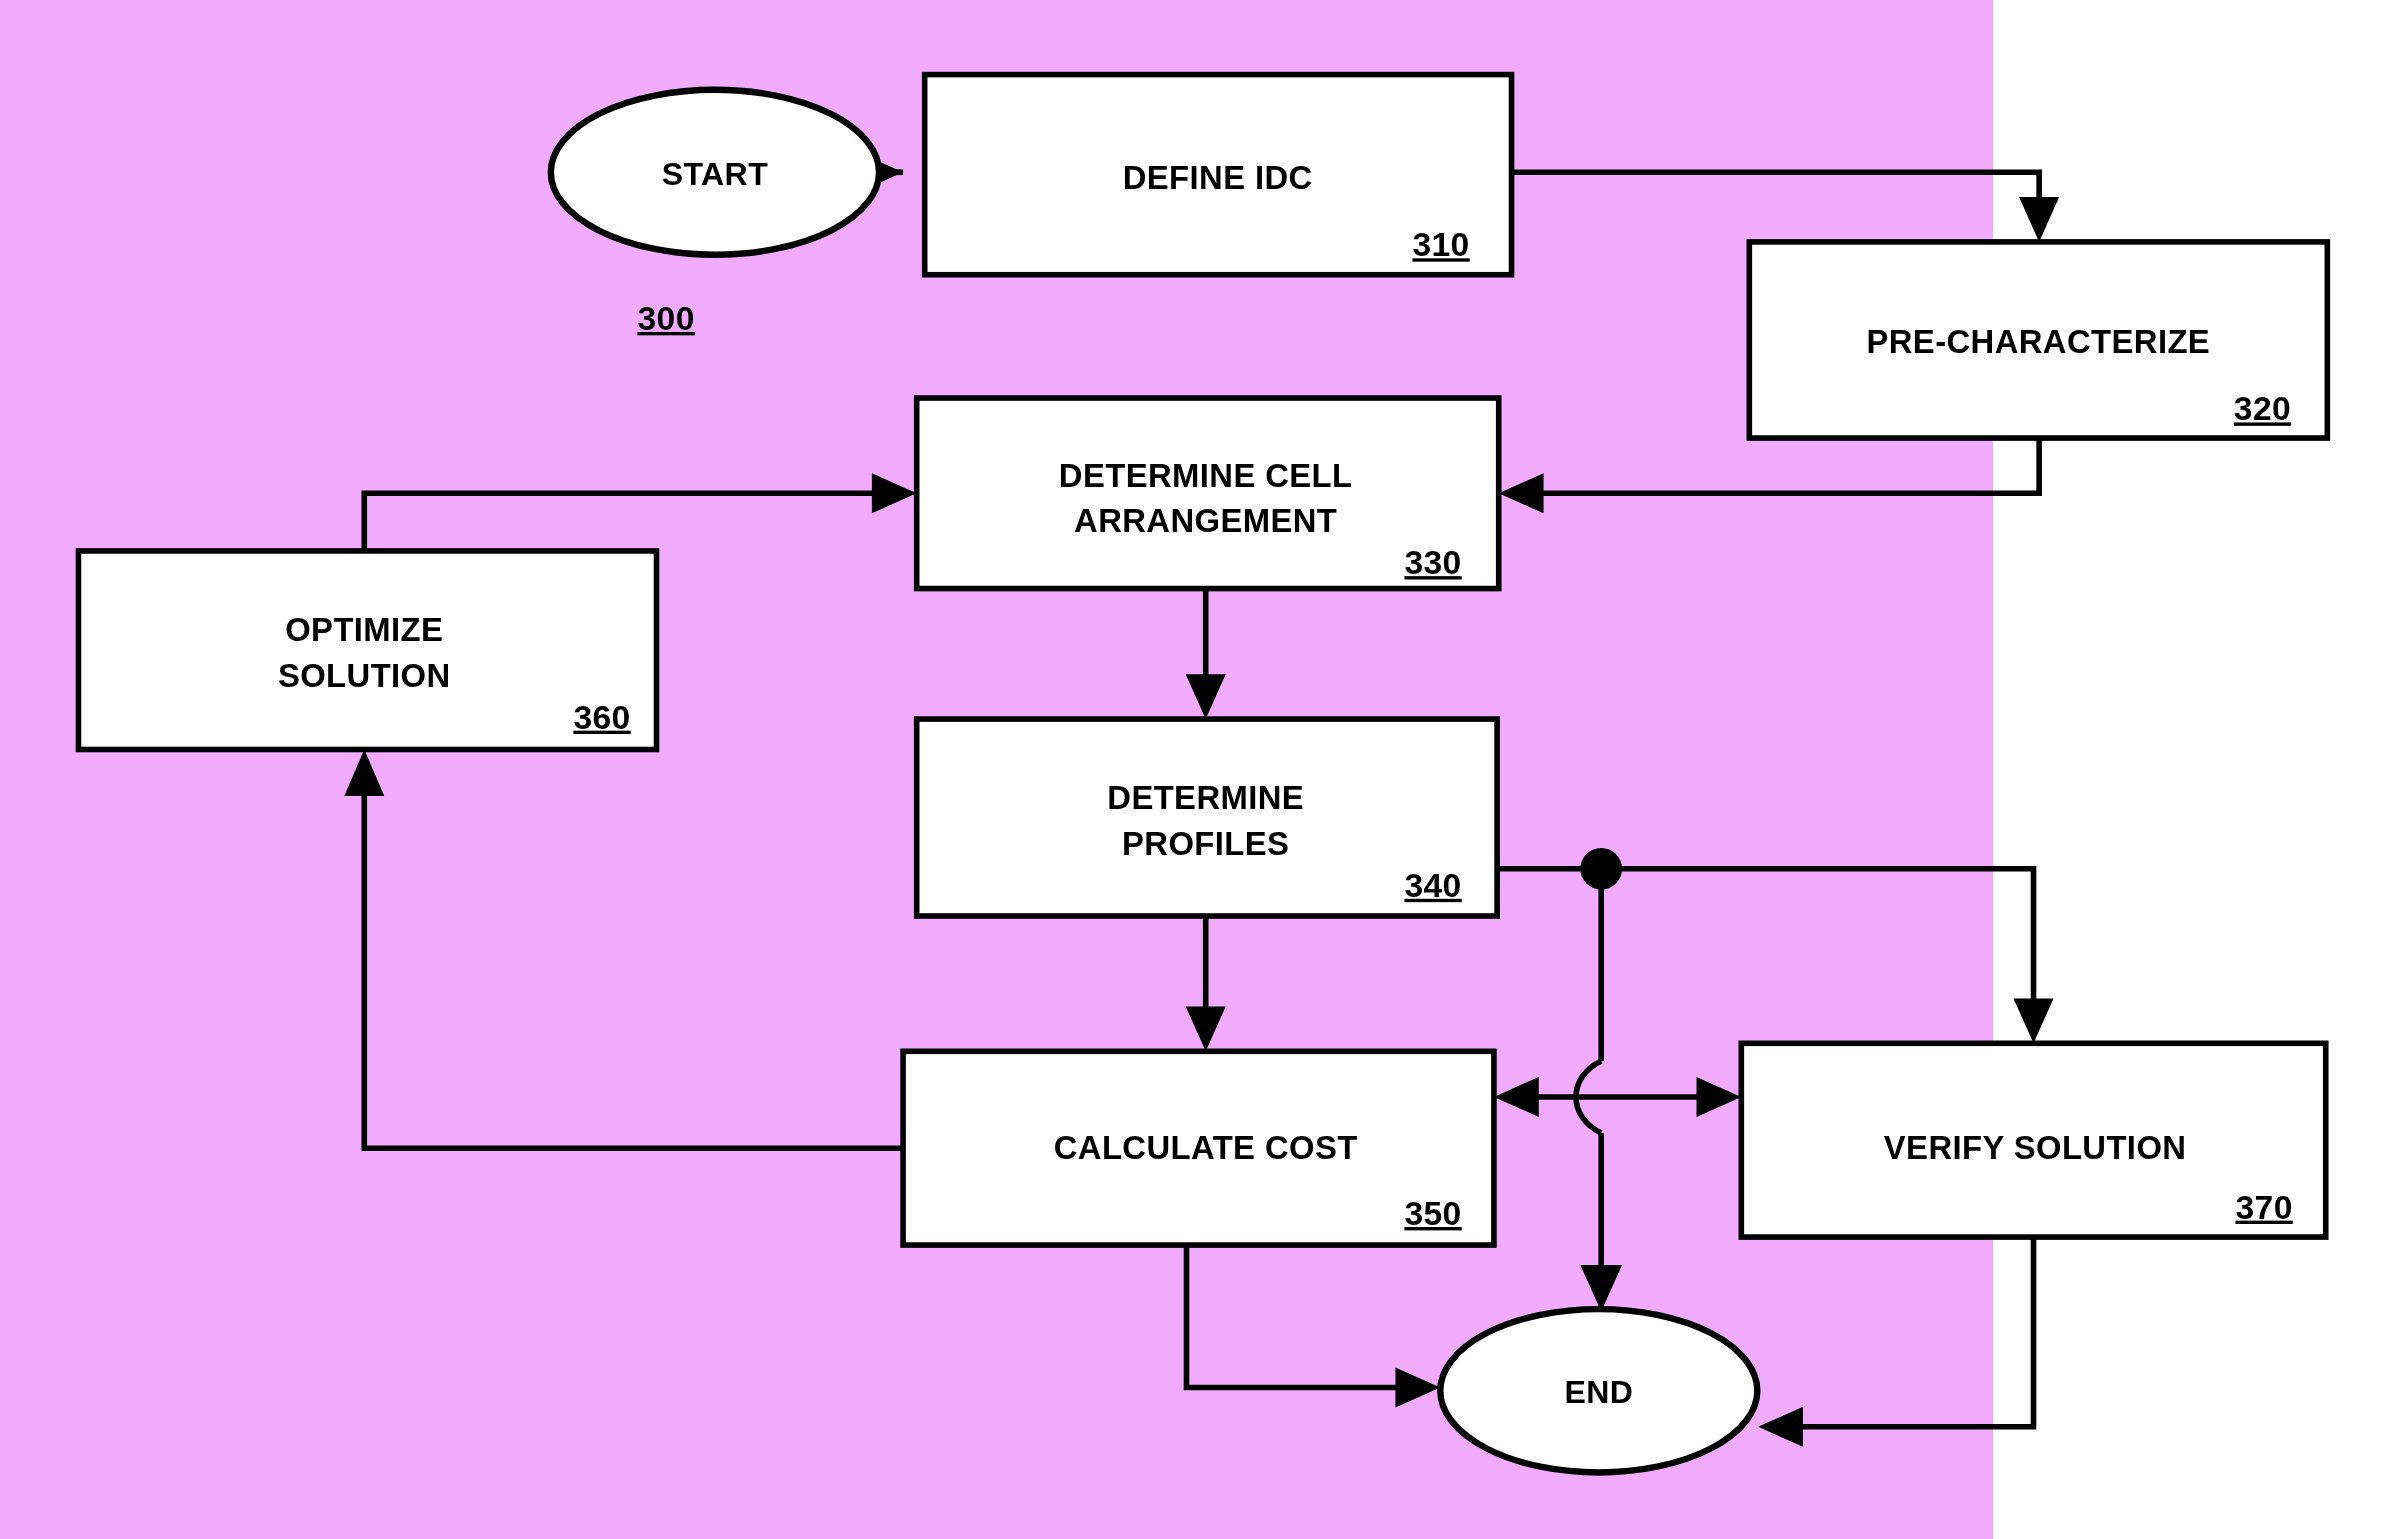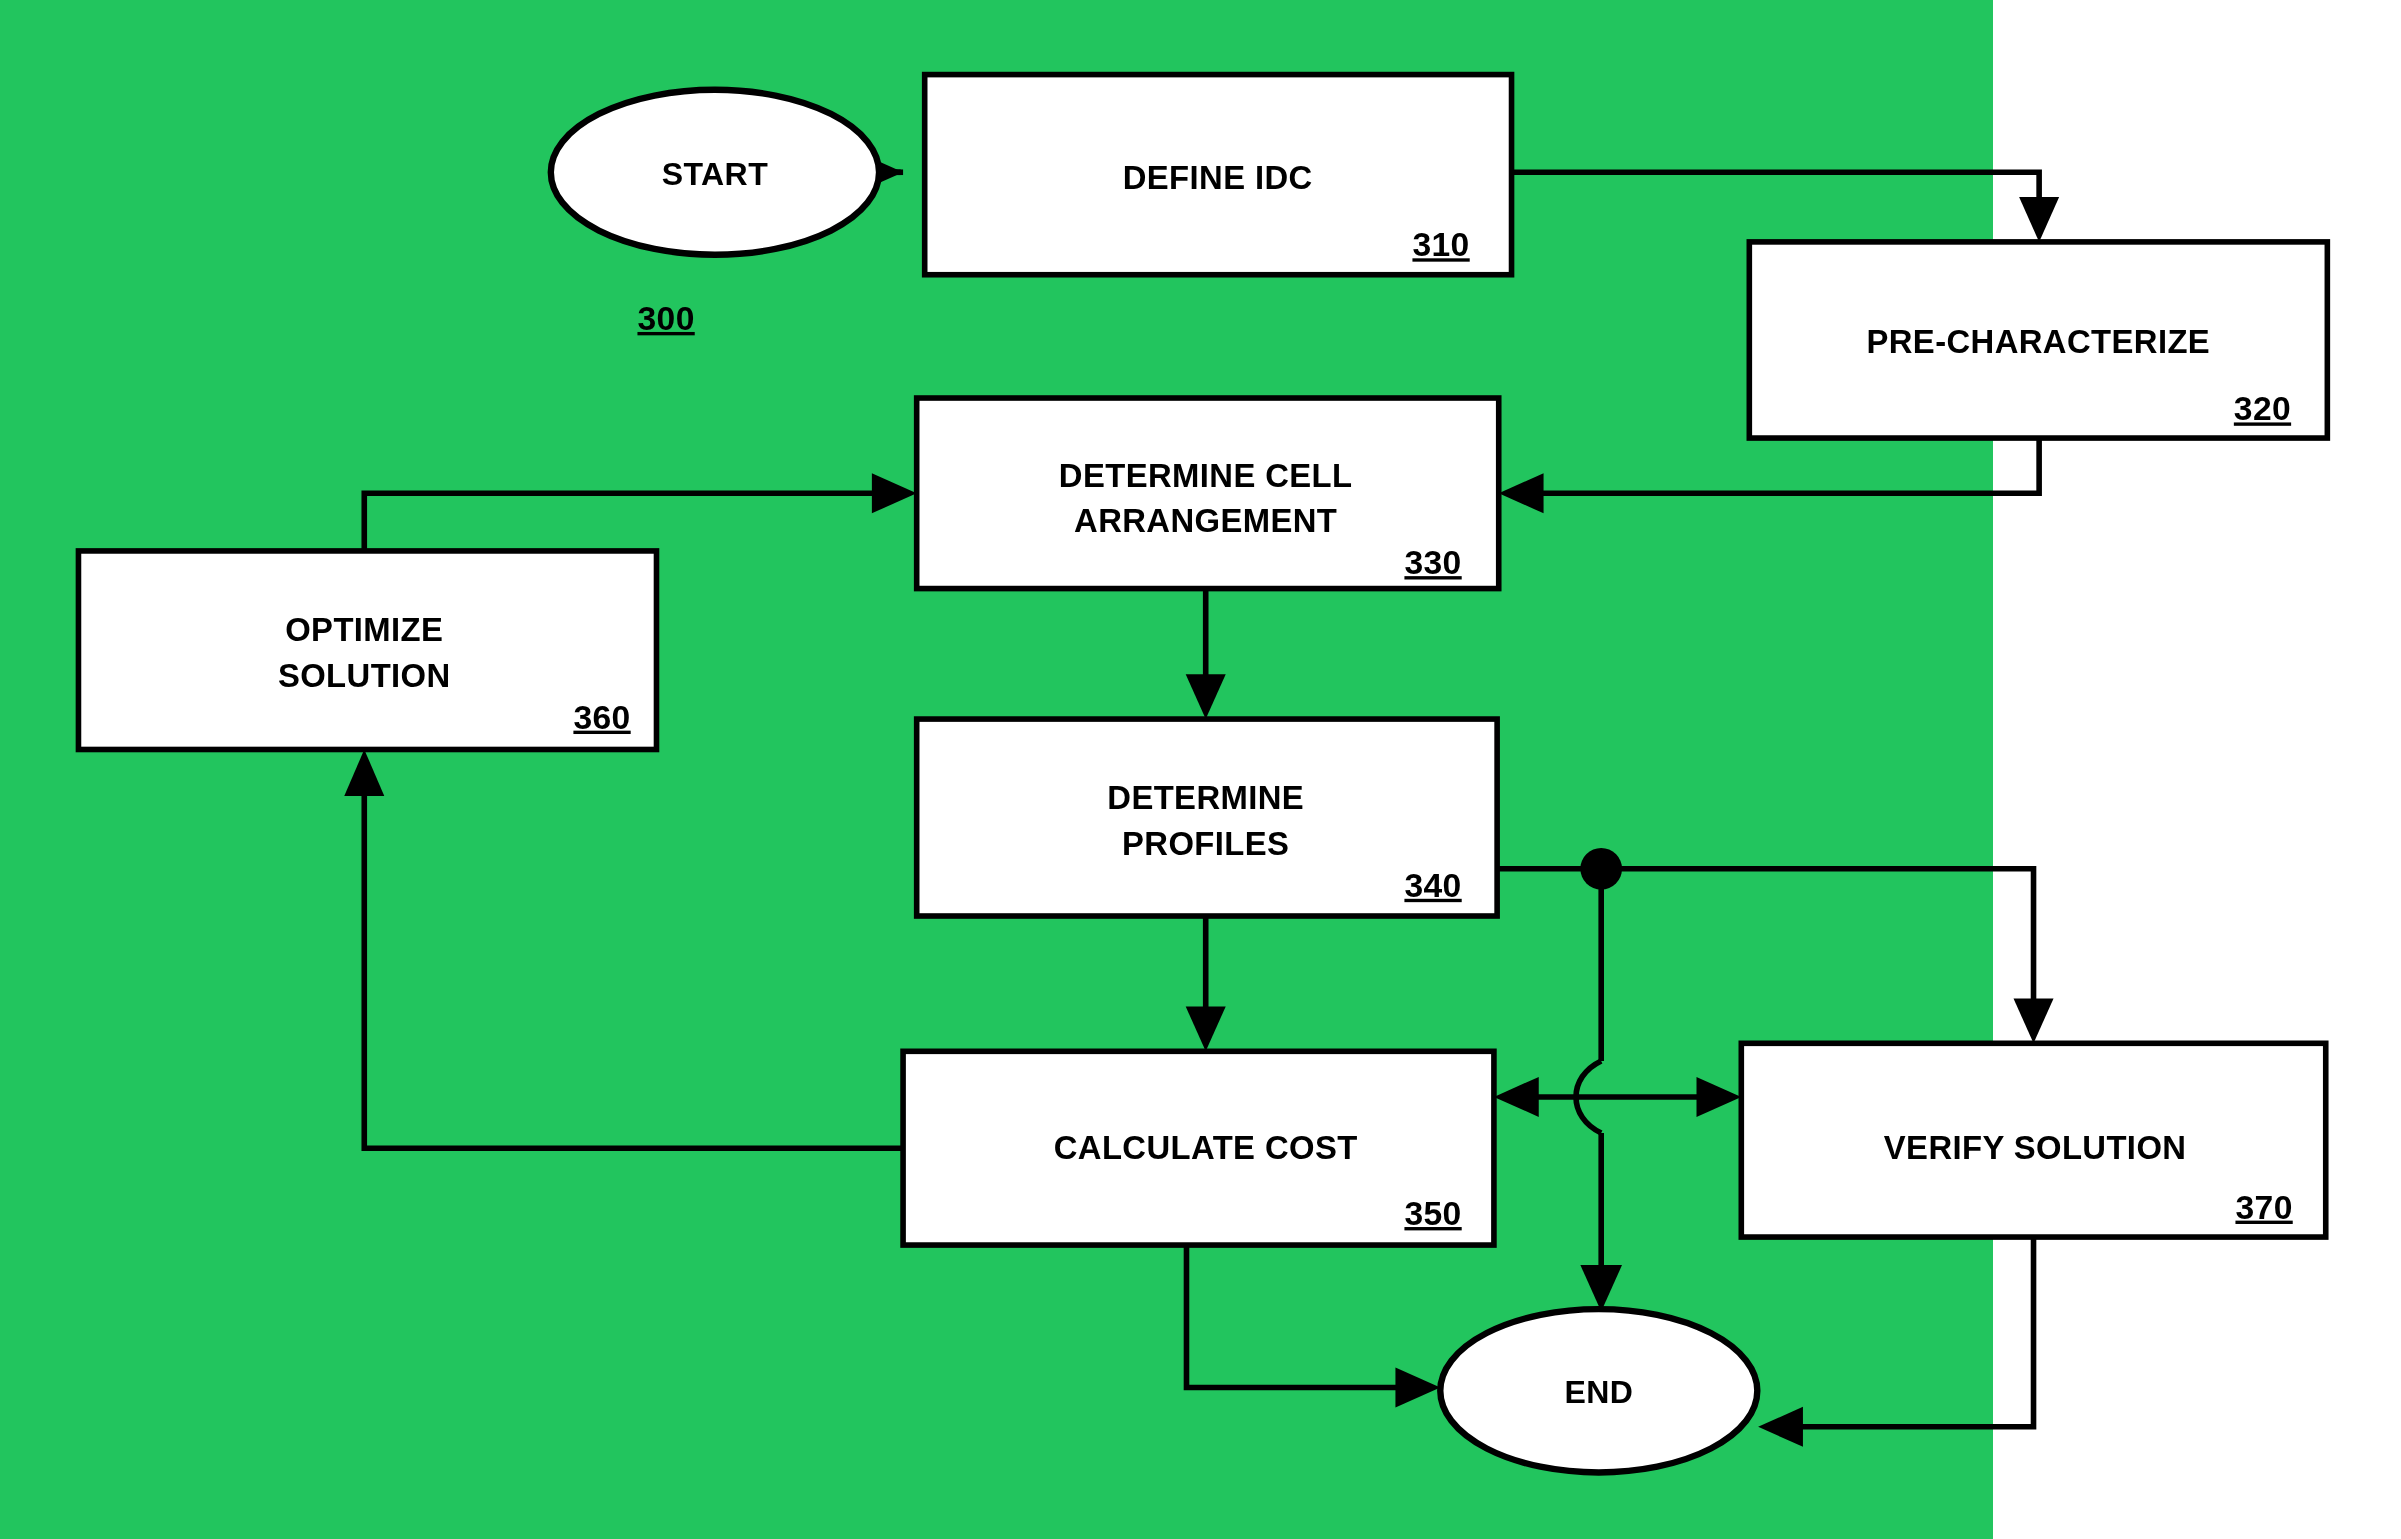--- a/index.html
+++ b/index.html
@@ -10,21 +10,21 @@
   body {
     width: 2401px;
     height: 1539px;
     overflow: hidden;
     font-family: "Liberation Sans", sans-serif;
   }
   #figure {
     position: relative;
     width: 1993px;
     height: 1539px;
-    background: #22c55e;
+    background: #f0abfc;
   }
   svg#flow {
     position: absolute;
     top: 0;
     left: 0;
     width: 2401px;
     height: 1539px;
   }
   .node-shape {
     fill: #ffffff;

